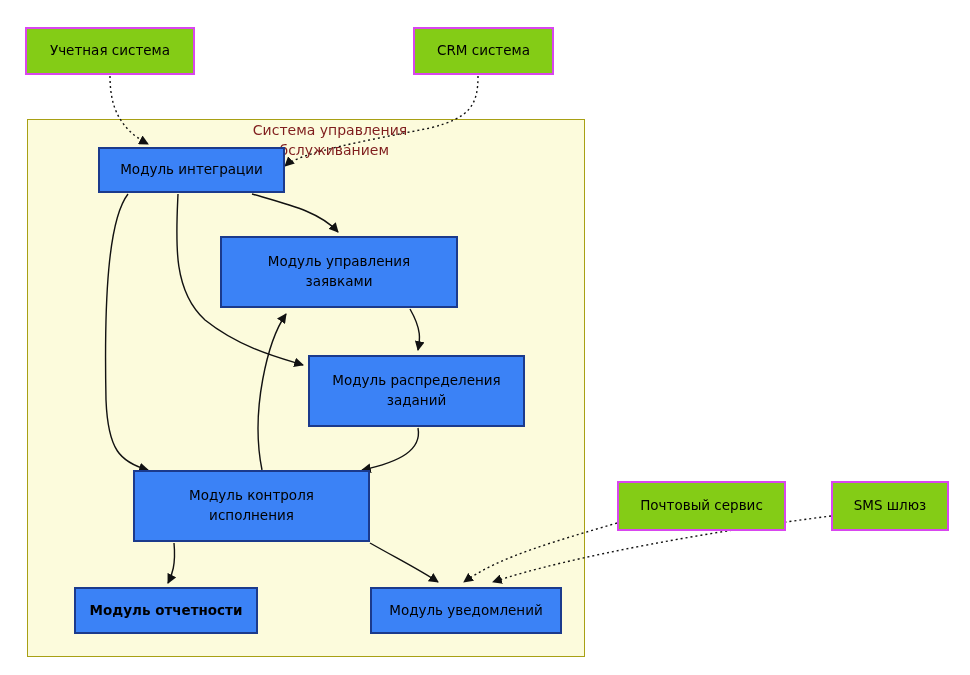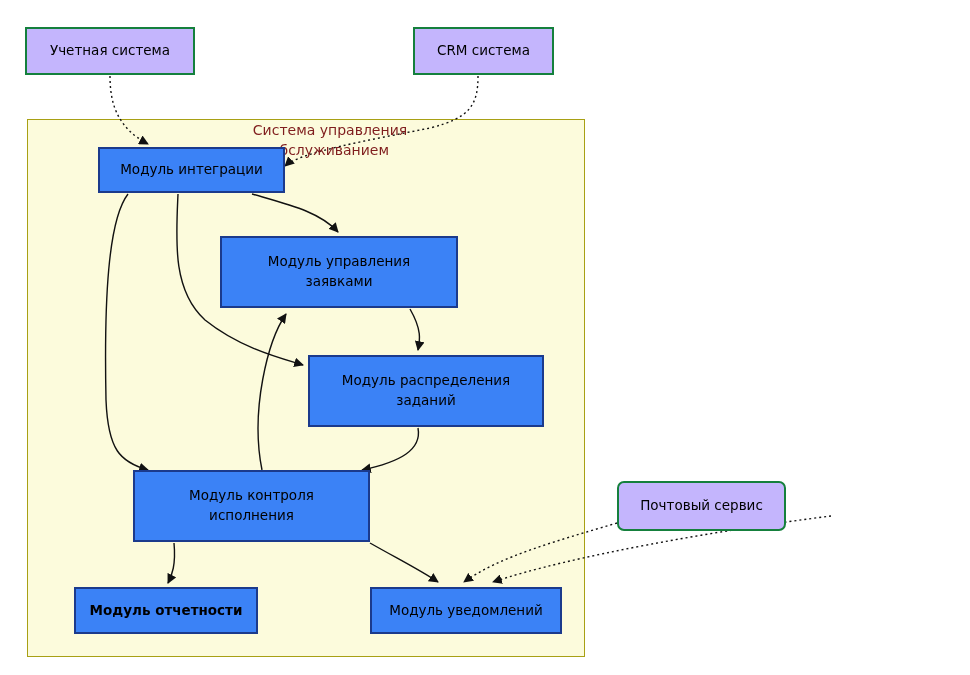--- a/index.html
+++ b/index.html
@@ -4,21 +4,21 @@
 <style>
   html,body{margin:0;padding:0;background:#ffffff;}
   body{width:970px;height:675px;overflow:hidden;
        font-family:"DejaVu Sans","Liberation Sans",sans-serif;}
   #stage{position:relative;width:970px;height:675px;background:#ffffff;}
   svg.layer{position:absolute;left:0;top:0;width:970px;height:675px;}
   .node{position:absolute;box-sizing:border-box;display:flex;align-items:center;
         justify-content:center;text-align:center;line-height:1.45;
         font-size:13.5px;color:#000000;}
   .node.internal{background:#3b82f6;border:2px solid #1b3a8c;}
-  .node.external{background:#c4b5fd;border:2px solid #15803d;}
+  .node.external{background:#84cc16;border:2px solid #d946ef;}
   .node-label{display:block;width:100%;padding:0 6px;white-space:pre-line;}
   #container-title{position:absolute;text-align:center;font-size:14px;color:#7f1d1d;
         line-height:1.45;white-space:pre-line;pointer-events:none;}
   .boundary{position:absolute;box-sizing:border-box;background:#fcfbdc;
         border:1.5px solid #a8a014;}
 </style>
 </head>
 <body>
 
 <div id="stage">
@@ -51,35 +51,38 @@
 обслуживанием</div>
 
   <div class="node external" style="left:25px;top:27px;width:170px;height:48px;">
     <span class="node-label">Учетная система</span>
   </div>
 
   <div class="node external" style="left:413px;top:27px;width:141px;height:48px;">
     <span class="node-label">CRM система</span>
   </div>
 
-  <div class="node external" style="left:617px;top:481px;width:169px;height:50px;border-radius:7px;">
+  <div class="node external" style="left:617px;top:481px;width:169px;height:50px;">
     <span class="node-label">Почтовый сервис</span>
   </div>
 
+  <div class="node external" style="left:831px;top:481px;width:118px;height:50px;">
+    <span class="node-label">SMS шлюз</span>
+  </div>
 
   <div class="node internal" style="left:98px;top:147px;width:187px;height:46px;">
     <span class="node-label">Модуль интеграции</span>
   </div>
 
   <div class="node internal" style="left:220px;top:236px;width:238px;height:72px;text-align:center;">
     <span class="node-label">Модуль управления
 заявками</span>
   </div>
 
-  <div class="node internal" style="left:308px;top:355px;width:236px;height:72px;">
+  <div class="node internal" style="left:308px;top:355px;width:217px;height:72px;">
     <span class="node-label">Модуль распределения
 заданий</span>
   </div>
 
   <div class="node internal" style="left:133px;top:470px;width:237px;height:72px;">
     <span class="node-label">Модуль контроля
 исполнения</span>
   </div>
 
   <div class="node internal" style="left:74px;top:587px;width:184px;height:47px;font-weight:bold;">

